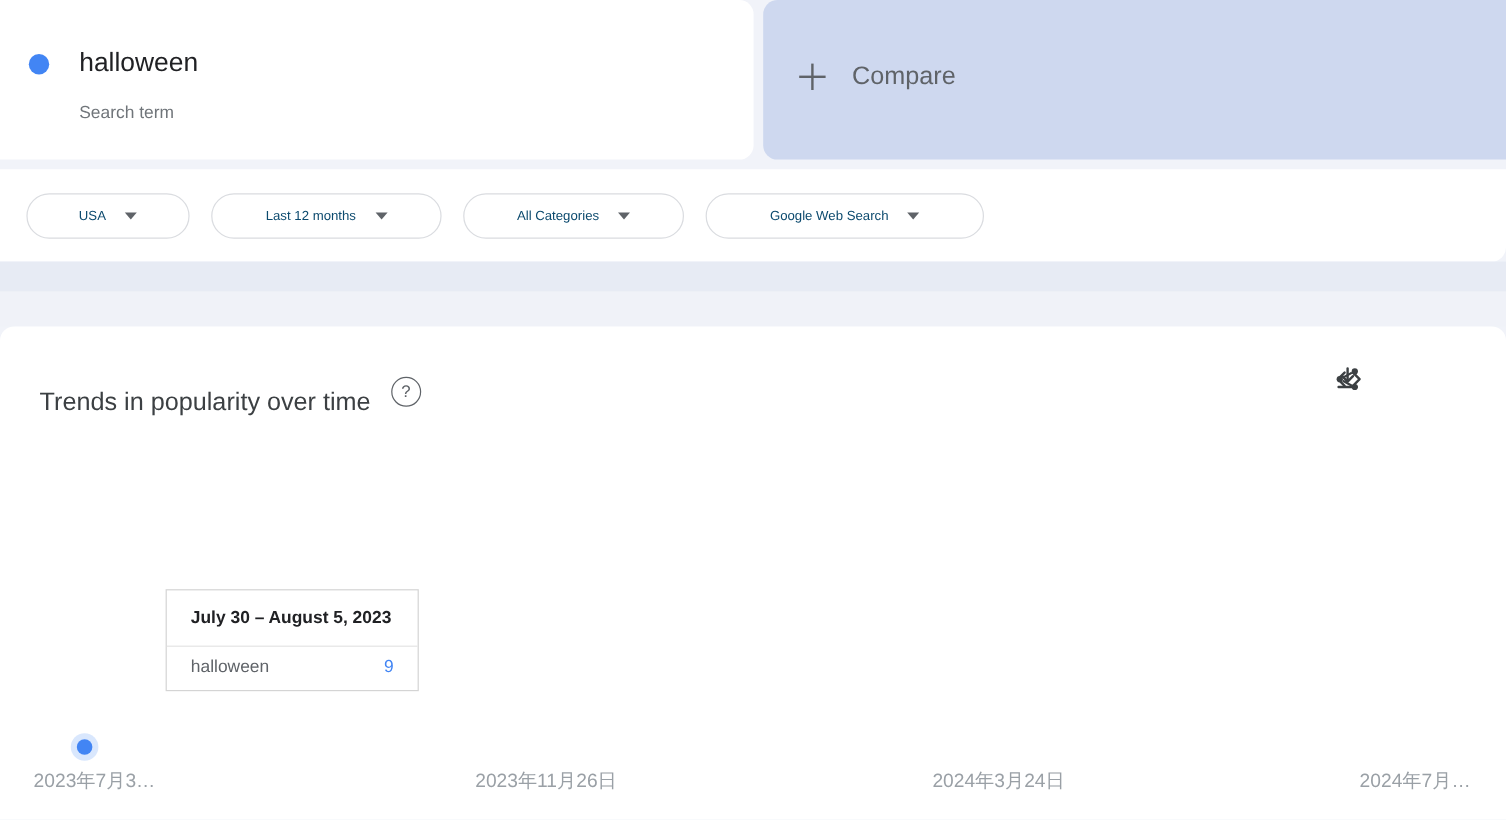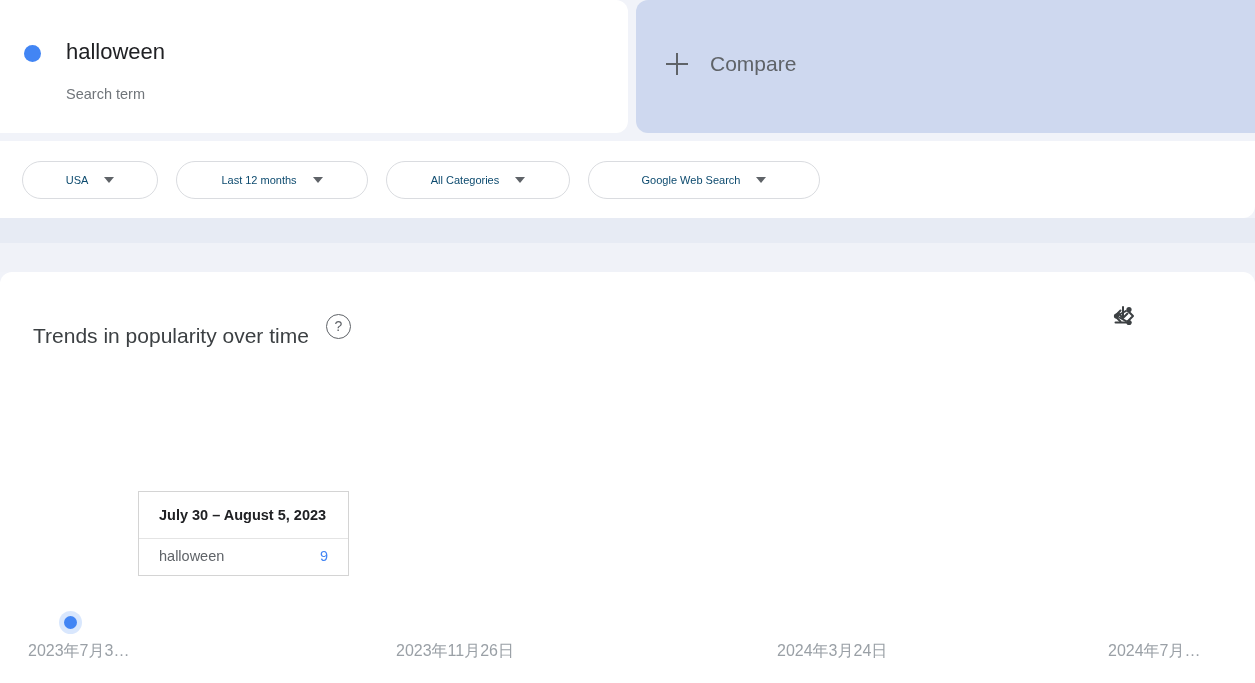--- a/index.html
+++ b/index.html
@@ -202,21 +202,21 @@
         <line class="gridline" x1="68" y1="537.5" x2="1232" y2="537.5"></line>
         <line class="gridline" x1="68" y1="588.5" x2="1232" y2="588.5"></line>
         <line class="axisline" x1="28" y1="631.5" x2="1232" y2="631.5"></line>
         <line class="axisline" x1="68.5" y1="430" x2="68.5" y2="636"></line>
         <polyline class="series" id="series-path" points="70.0,613.4 90.9,609.4 111.8,605.5 132.7,599.6 153.6,593.8 174.5,589.8 195.3,585.9 216.2,584.0 237.1,580.0 258.0,574.2 278.9,564.4 299.8,552.6 320.7,536.9 341.6,513.4 362.5,486.0 383.4,458.5 404.3,435.0 425.1,452.6 446.0,621.2 466.9,623.2 487.8,625.1 508.7,625.1 529.6,627.1 550.5,627.1 571.4,627.1 592.3,627.1 613.2,627.1 634.1,627.1 654.9,627.1 675.8,627.1 696.7,627.1 717.6,627.1 738.5,627.1 759.4,627.1 780.3,627.1 801.2,627.1 822.1,627.1 843.0,627.1 863.9,627.1 884.7,627.1 905.6,627.1 926.5,627.1 947.4,627.1 968.3,625.1 989.2,627.1 1010.1,625.1 1031.0,625.1 1051.9,625.1 1072.8,625.1 1093.7,625.1 1114.5,623.2 1135.4,623.2 1156.3,621.2 1177.2,621.2 1198.1,619.2 1219.0,617.3"></polyline>
       </svg>
 
       <div class="xlabel" style="left:28px;">2023年7月3…</div>
       <div class="xlabel" style="left:396px;">2023年11月26日</div>
       <div class="xlabel" style="left:777px;">2024年3月24日</div>
-      <div class="xlabel" style="left:1108px;">2024年7月…</div>
+      <div class="xlabel" style="left:1133px;">2024年7月…</div>
     </div>
 
     <div class="hover-dot" style="top:344px;"></div>
 
     <div class="tooltip" style="top:219px;margin-left:32px;">
       <div class="tt-date">July 30 – August 5, 2023</div>
       <div class="tt-div"></div>
       <div class="tt-term">halloween</div>
       <div class="tt-val">9</div>
     </div>

